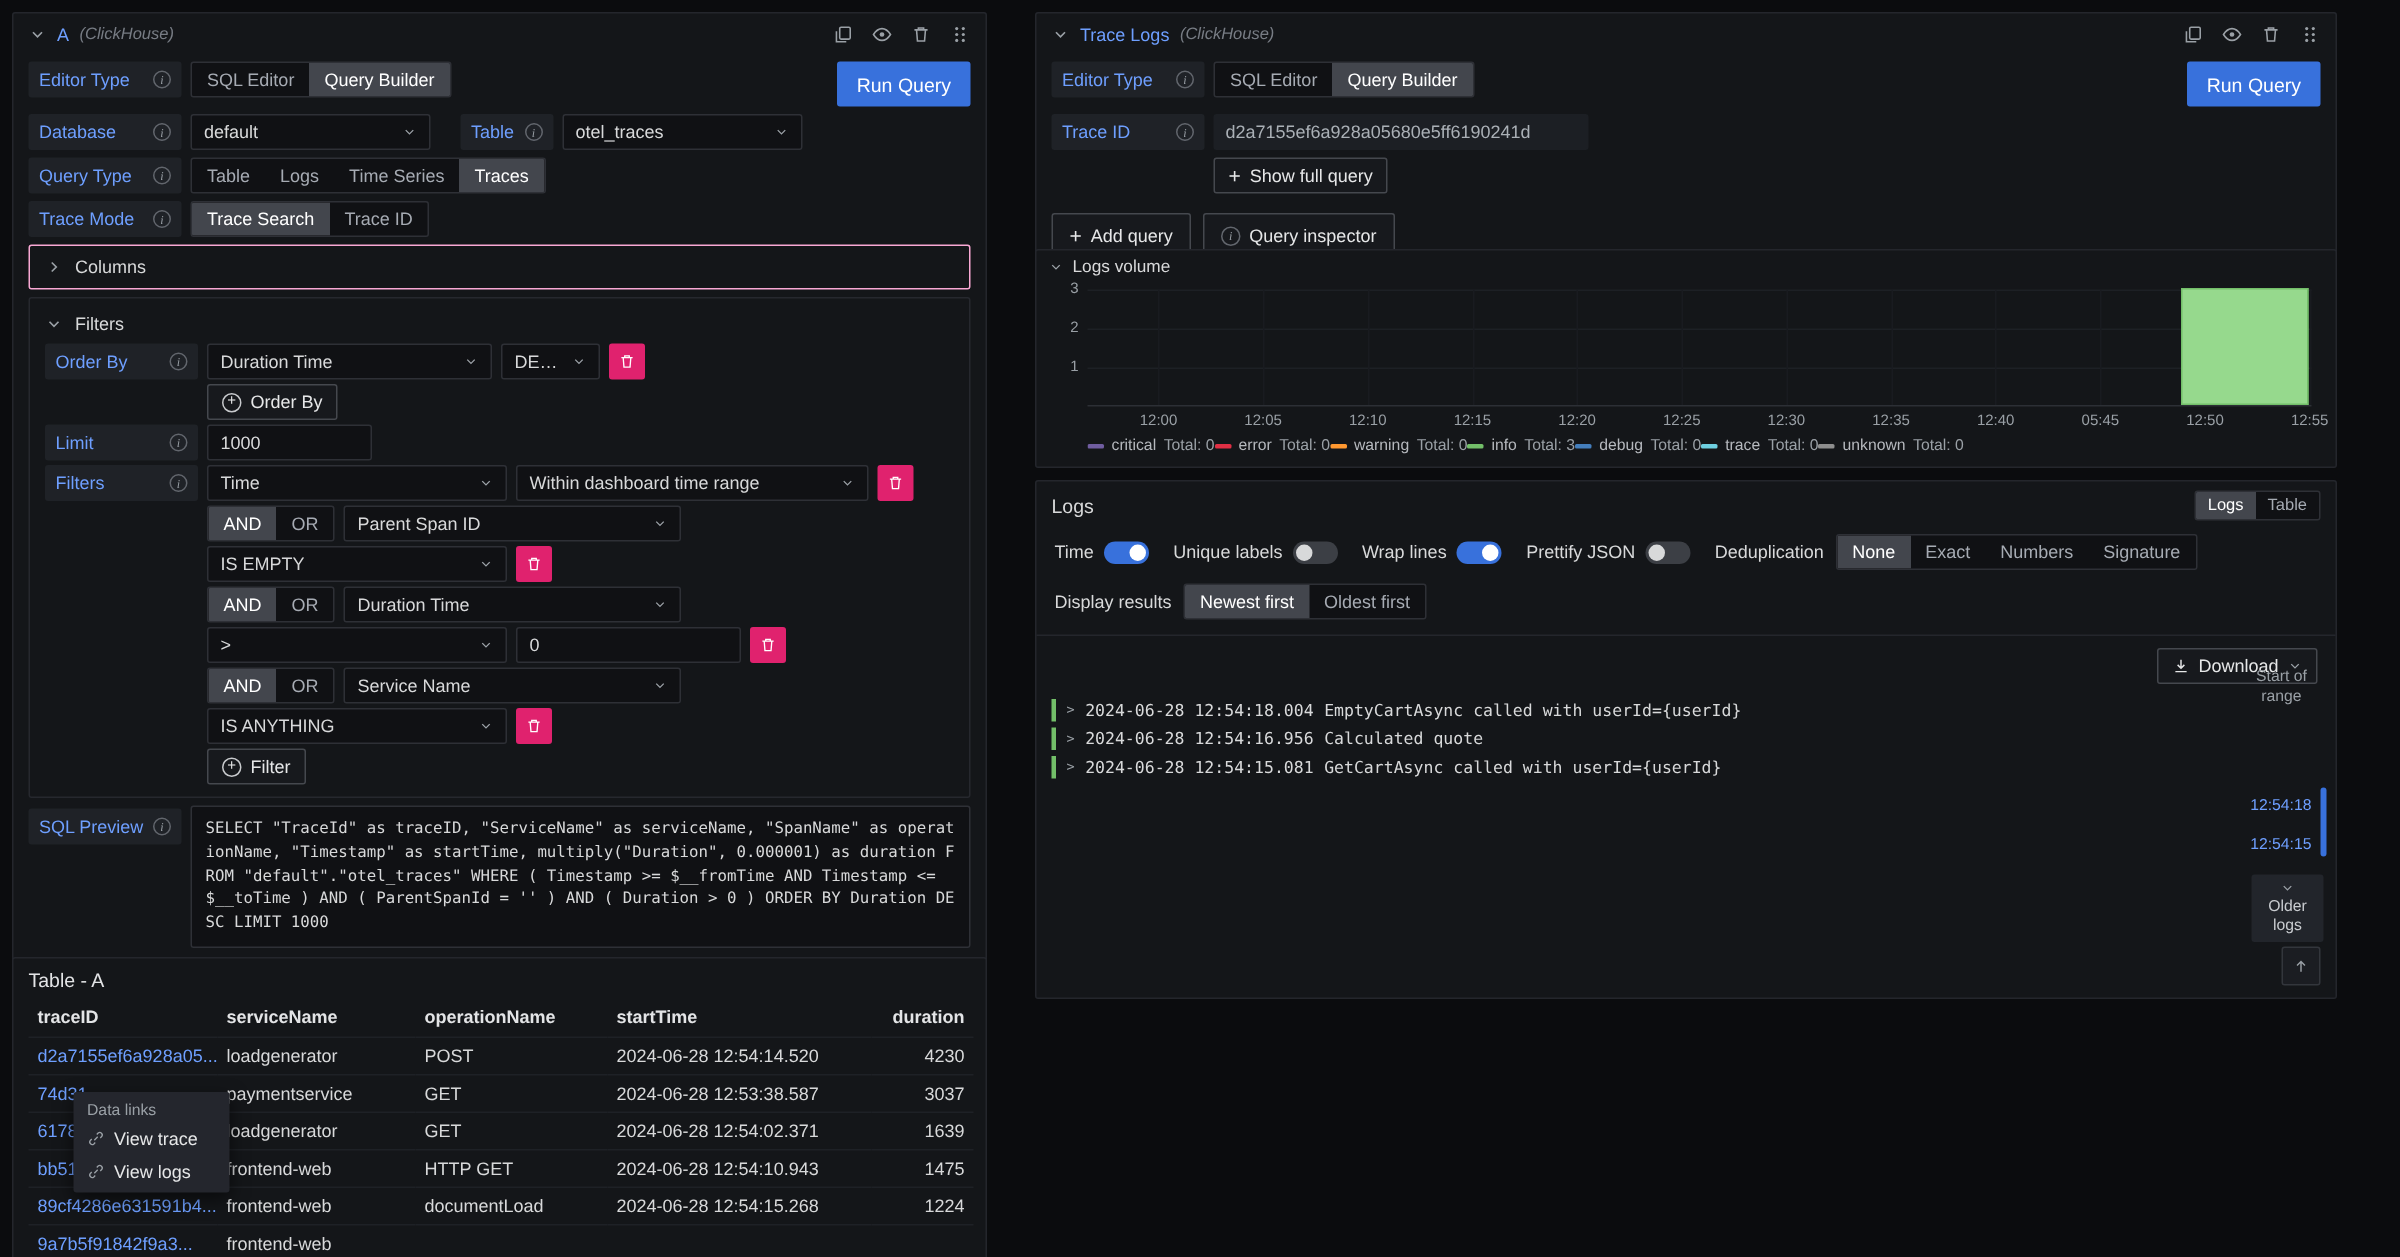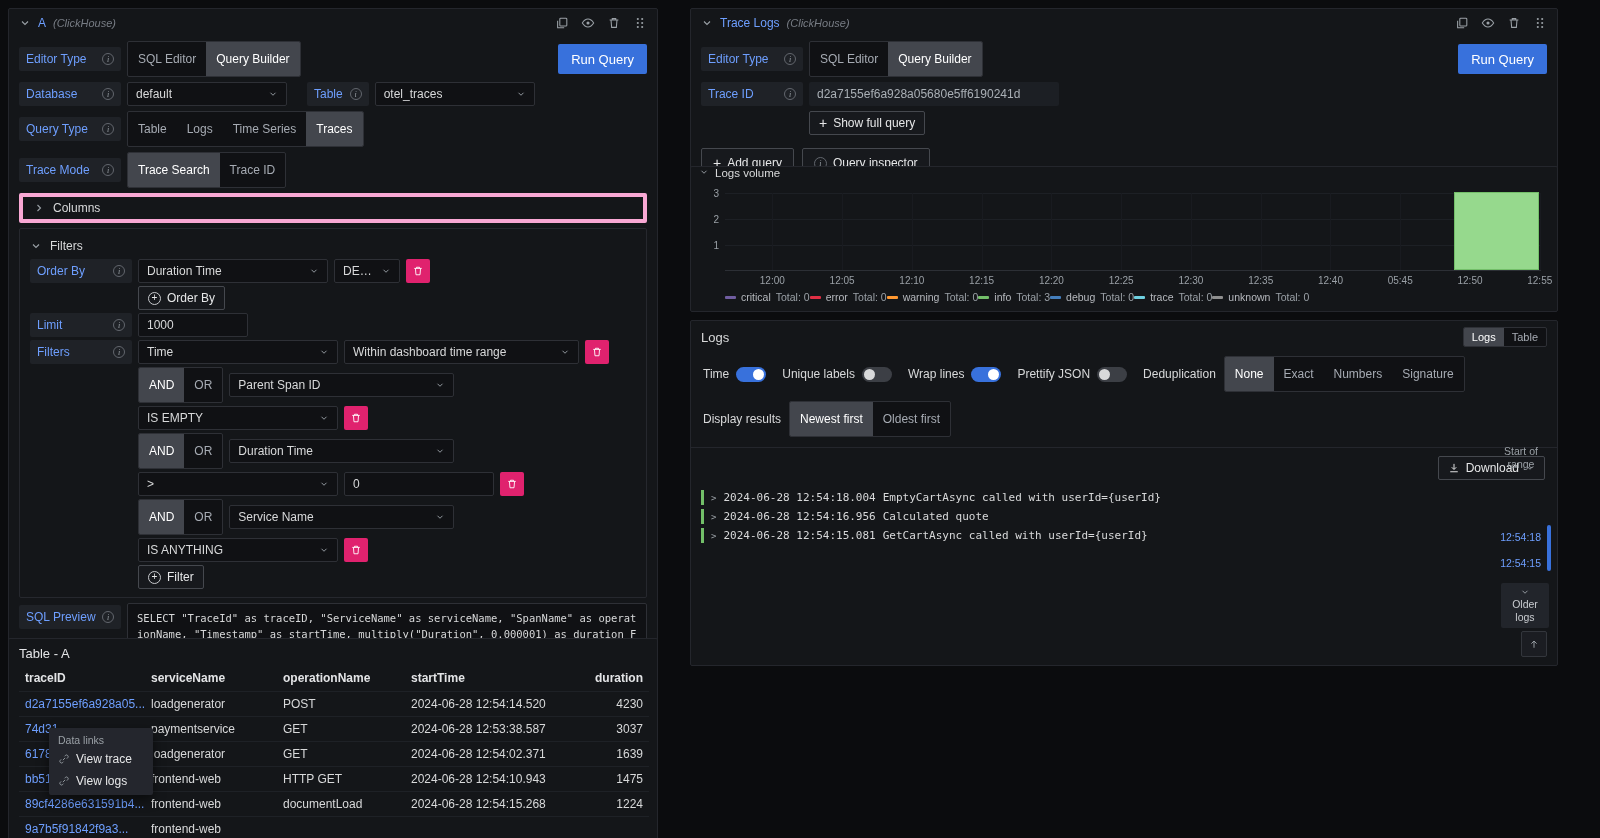--- a/index.html
+++ b/index.html
@@ -6,58 +6,58 @@
   html,body{width:1600px;height:838px}
   body{background:#0b0c0e;font-family:"Liberation Sans",sans-serif;color:#d8d9da;position:relative;overflow:hidden;font-size:12px}
   svg{display:block}
   .ic{width:14px;height:14px}.ic12{width:12px;height:12px}.ic10{width:10px;height:10px}
   .panel{position:absolute;background:#141619;border:1px solid #24262c;border-radius:2px}
   .phead{display:flex;align-items:center;gap:7px;height:28px;padding:0 10px}
   .ref{color:#6e9fff;font-weight:500}
   .ds{color:#777c84;font-style:italic;font-size:11px}
   .hicons{margin-left:auto;display:flex;gap:12px;color:#9aa0a6;align-items:center}
   .rows{display:flex;flex-direction:column;gap:5px;padding:4px 10px 10px}
-  .frow{display:flex;align-items:center;gap:6px;min-height:24px}
+  .frow{display:flex;gap:6px;min-height:24px}
   .chip{display:flex;align-items:center;justify-content:space-between;width:102px;min-width:102px;height:24px;padding:0 7px;background:#1f2227;border-radius:2px;color:#6e9fff}
   .chip.auto{width:auto;min-width:0;gap:7px}
   .iinfo{display:inline-flex;align-items:center;justify-content:center;width:12px;height:12px;min-width:12px;border:1px solid #62666d;border-radius:50%;color:#9aa0a6;font-size:8px;font-family:"Liberation Serif",serif;font-style:italic}
-  .sg{display:inline-flex;height:36px;border:1px solid #2e3036;border-radius:2px;background:#101114;overflow:hidden}
+  .sg{display:inline-flex;height:24px;border:1px solid #2e3036;border-radius:2px;background:#101114;overflow:hidden}
   .sg .o{display:flex;align-items:center;padding:0 10px;color:#a6abb3;cursor:pointer;white-space:nowrap}
   .sg .o.sel{background:#43464d;color:#fff;font-weight:400}
   .sg.mini{height:20px}.sg.mini .o{font-size:11px;padding:0 8px}
   .select{display:flex;align-items:center;justify-content:space-between;height:24px;background:#101114;border:1px solid #2e3036;border-radius:2px;padding:0 8px;color:#d8d9da;gap:8px;cursor:pointer}
   .select .sv{white-space:nowrap;overflow:hidden;text-overflow:ellipsis}
   .select .sc{color:#9aa0a6}
   .tinput{height:24px;background:#101114;border:1px solid #2e3036;border-radius:2px;padding:0 8px;color:#d8d9da;font-size:12px;font-family:inherit;outline:none}
   .pinkbtn{width:24px;height:24px;min-width:24px;border:none;border-radius:2px;background:#e0226e;color:#fff;display:flex;align-items:center;justify-content:center;cursor:pointer}
   .obtn{display:inline-flex;align-items:center;gap:6px;height:24px;padding:0 9px;background:#17191d;border:1px solid #45484e;border-radius:2px;color:#e6e7e8;font-size:12px;cursor:pointer;white-space:nowrap}
   .obtn.lg{height:30px;padding:0 11px}
   .plus{font-size:14px;line-height:1}
   .plusc{display:inline-flex;align-items:center;justify-content:center;width:13px;height:13px;border-radius:50%;border:1px solid #c8cacd;font-size:10px;line-height:1}
   .runq{margin-left:auto;height:30px;padding:0 13px;background:#3871dc;border:none;border-radius:2px;color:#fff;font-size:13px;display:flex;align-items:center;cursor:pointer}
-  .secbar{border:4px solid #f9a8d4;border-radius:2px;height:30px;display:flex;align-items:center;gap:8px;padding:0 10px;color:#d8d9da;cursor:pointer}
+  .secbar{border:1px solid #f9a8d4;border-radius:2px;height:30px;display:flex;align-items:center;gap:8px;padding:0 10px;color:#d8d9da;cursor:pointer}
   .filtbox{border:1px solid #26282e;border-radius:2px;padding:7px 10px 8px;display:flex;flex-direction:column;gap:3px}
   .filttitle{display:flex;align-items:center;gap:8px;height:20px;color:#d8d9da;cursor:pointer}
   .indent{margin-left:108px}
   .sqlrow{display:flex;gap:6px;align-items:flex-start}
   .sqlcode{flex:1;background:#101114;border:1px solid #2e3036;border-radius:2px;padding:7px 9px;font-family:"DejaVu Sans Mono",monospace;font-size:10.5px;line-height:1.5;color:#d8d9da;white-space:pre-wrap;word-break:break-all}
   .footerrow{display:flex;gap:8px;margin-top:8px}
   
   .tbl-title{padding:7px 10px 5px;font-size:13px;font-weight:500;color:#e3e4e6}
   table{border-collapse:collapse;margin:0 10px;width:630px;table-layout:fixed}
   th{text-align:left;font-weight:700;font-size:12px;color:#e3e4e6;padding:5px 6px 6px;white-space:nowrap}
   td{font-size:12px;padding:5px 6px;color:#d8d9da;white-space:nowrap;overflow:hidden;border-top:1px solid #1e2126}
   td.link{color:#6e9fff;cursor:pointer}
   th.num,td.num{text-align:right}
   .c-trace{width:126px}.c-svc{width:132px}.c-op{width:128px}.c-start{width:176px}
   .ctx{position:absolute;left:40px;top:62px;width:104px;background:#24262d;border-radius:2px;box-shadow:0 4px 12px rgba(0,0,0,.55);padding:3px 0;z-index:5}
   .ctx .hd{font-size:10.5px;color:#9aa0a6;padding:3px 9px 2px}
   .ctx .it{display:flex;align-items:center;gap:6px;padding:4px 9px;font-size:12px;color:#e6e7e8;cursor:pointer}
   
-  .lv-title{display:flex;align-items:flex-start;gap:6px;height:22px;padding:0 8px;font-size:11.5px;color:#d8d9da;cursor:pointer}
+  .lv-title{display:flex;align-items:center;gap:6px;height:22px;padding:0 8px;font-size:11.5px;color:#d8d9da;cursor:pointer}
   .lv-body{position:relative;margin:4px 10px 0 12px;height:112px}
   .lv-plot{position:absolute;left:22px;right:6px;top:0;height:78px}
   .hline{position:absolute;left:0;right:0;height:1px;background:#1d2025}
   .hline.base{background:#2c2f35}
   .vline{position:absolute;top:0;bottom:1px;width:1px;background:#191b20}
   .ylab{position:absolute;right:calc(100% + 6px);transform:translateY(-50%);font-size:10px;color:#9aa0a6}
   .xlab{position:absolute;top:82px;transform:translateX(-50%);font-size:10px;color:#9aa0a6;white-space:nowrap}
   .lvbar{position:absolute;bottom:1px;left:89.3%;width:10.5%;border:1px solid #73bf69;background:#96d98d}
   .legend{position:absolute;left:22px;right:0;top:98px;display:flex;font-size:10.5px;color:#b6b9be;align-items:center;overflow:hidden}
   .lgi{display:flex;align-items:center;gap:5px;white-space:nowrap;cursor:pointer}

